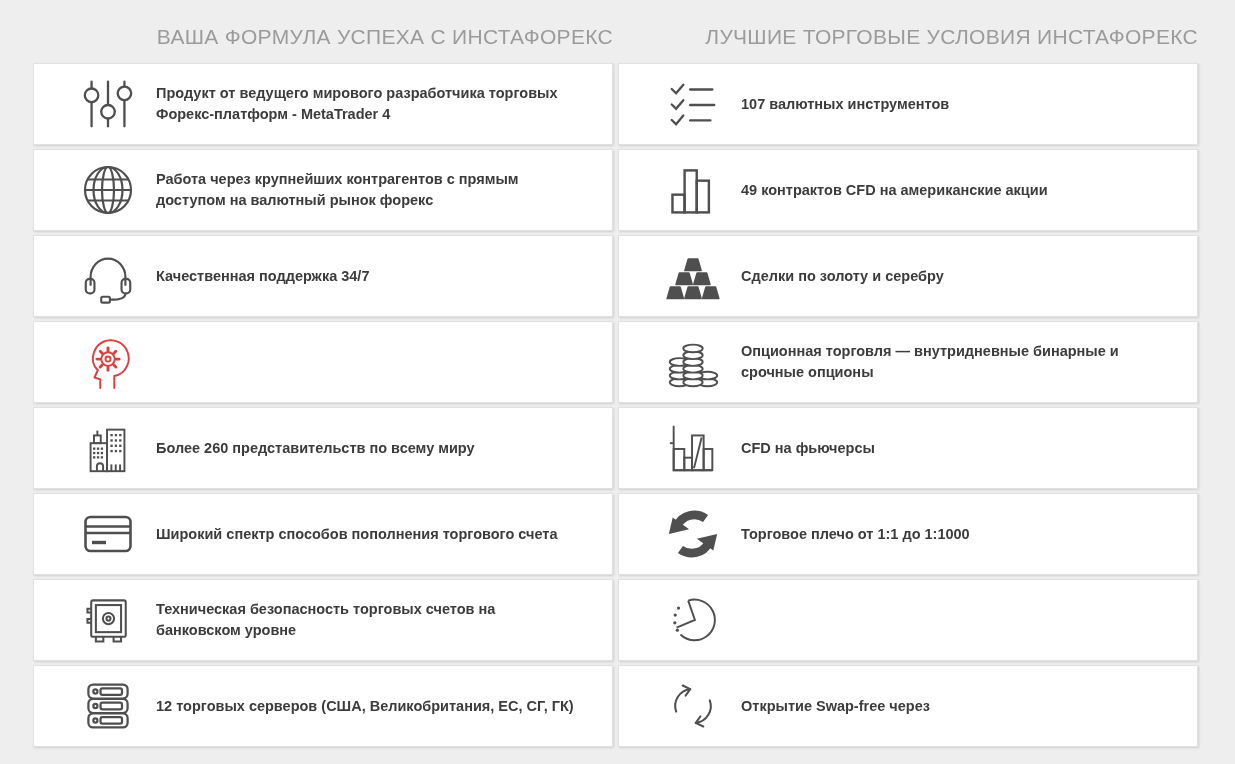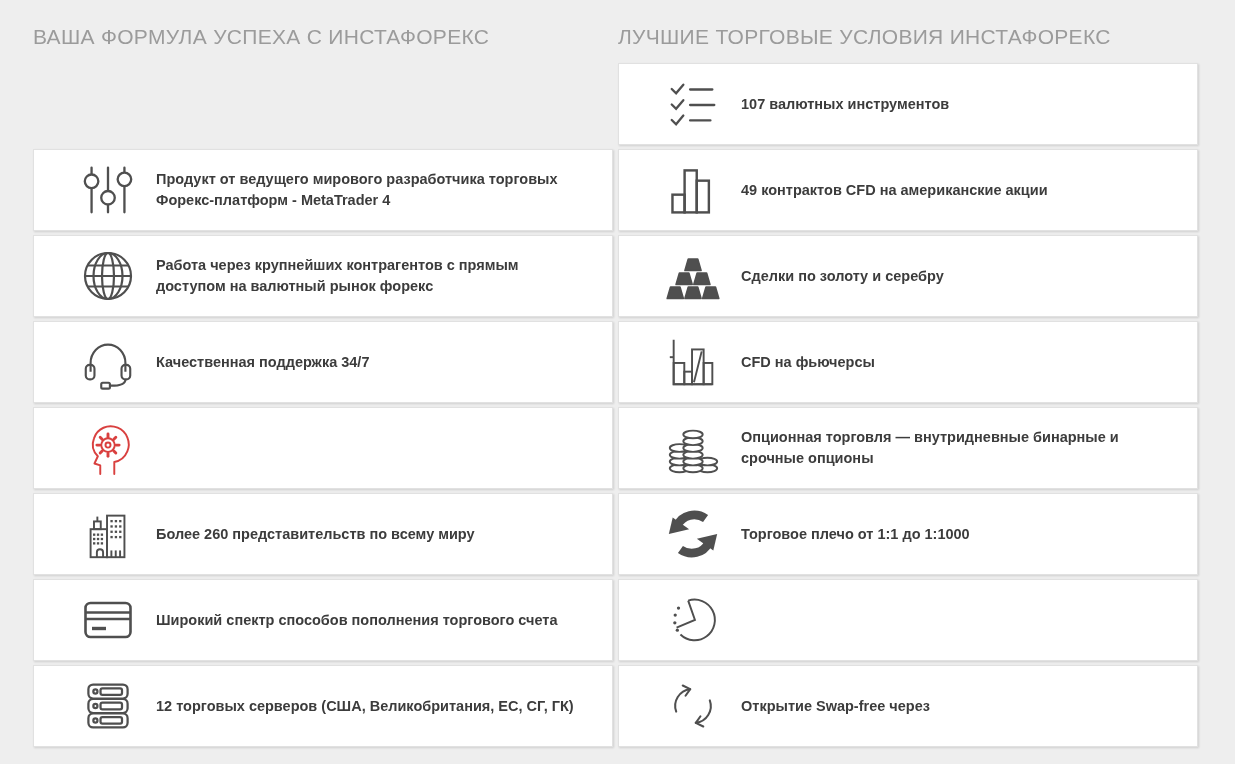--- a/index.html
+++ b/index.html
@@ -14,21 +14,21 @@
   body{
     width:1235px;height:764px;
     background:var(--page-bg);
     font-family:"Liberation Sans",sans-serif;
     overflow:hidden;
   }
   .wrap{padding-left:33px;width:1201px;}
   .heads{display:flex;gap:5px;}
   .heads h2{
     width:580px;margin:0;padding:25px 0 14px;
-    text-align:left;
+    text-align:right;
     font-size:21px;font-weight:400;
     color:var(--heading-gray);
     letter-spacing:.3px;
     white-space:nowrap;
   }
   .columns{display:flex;gap:5px;align-items:flex-end;}
   .col{width:580px;}
   .card{
     height:82px;margin-bottom:4px;
     background:#ffffff;
@@ -180,20 +180,37 @@
               <rect x="7.5" y="13" width="45" height="34" rx="5"></rect>
               <line x1="7.5" y1="22.5" x2="52.5" y2="22.5"></line>
               <line x1="7.5" y1="29" x2="52.5" y2="29"></line>
               <line x1="14" y1="38.5" x2="28" y2="38.5" stroke-width="3.4"></line>
             </g>
           </svg>
         </span>
         <span class="text">Широкий спектр способов пополнения торгового счета</span>
       </div>
 
+      <div class="card">
+        <span class="icon-wrap">
+          <svg viewBox="0 0 60 60" width="56" height="56">
+            <g fill="none" stroke="currentColor" stroke-width="2.2">
+              <rect x="12" y="9" width="37" height="39" rx="2"></rect>
+              <rect x="17" y="14" width="27" height="29"></rect>
+              <circle cx="30.5" cy="28.5" r="6"></circle>
+              <circle cx="30.5" cy="28.5" r="2.2"></circle>
+              <path d="M12 18 h-4 v4 h4"></path>
+              <path d="M12 29 h-4 v4 h4"></path>
+              <path d="M17 48 v5 h8 v-5"></path>
+              <path d="M36 48 v5 h8 v-5"></path>
+            </g>
+          </svg>
+        </span>
+        <span class="text">Техническая безопасность торговых счетов на банковском уровне</span>
+      </div>
 
       <div class="card">
         <span class="icon-wrap">
           <svg viewBox="0 0 60 60" width="56" height="56">
             <g fill="none" stroke="currentColor" stroke-width="2.4">
               <rect x="9" y="7" width="42" height="15" rx="5"></rect>
               <rect x="9" y="22.5" width="42" height="15" rx="5"></rect>
               <rect x="9" y="38" width="42" height="15" rx="5"></rect>
               <circle cx="16.5" cy="14.5" r="2.2"></circle>
                 <circle cx="16.5" cy="30" r="2.2"></circle>
@@ -247,37 +264,20 @@
               <path d="M25 12 h10 l3.5 12 h-17 z"></path>
               <path d="M15.5 27 h10 l3.5 12 h-17 z"></path>
               <path d="M34.5 27 h10 l3.5 12 h-17 z"></path>
               <path d="M6 42 h10 l3.5 12 h-17 z"></path>
               <path d="M25 42 h10 l3.5 12 h-17 z"></path>
               <path d="M44 42 h10 l3.5 12 h-17 z"></path>
             </g>
           </svg>
         </span>
         <span class="text">Сделки по золоту и серебру</span>
-      </div>
-
-      <div class="card">
-        <span class="icon-wrap">
-          <svg viewBox="0 0 60 60" width="58" height="58">
-            <g fill="none" stroke="currentColor" stroke-width="2">
-              <path d="M10 7 v46 h40"></path>
-              <line x1="6" y1="25" x2="10" y2="25"></line>
-              <rect x="10" y="31" width="11" height="22"></rect>
-              <rect x="21" y="40" width="8" height="13"></rect>
-              <rect x="29" y="17" width="12" height="36"></rect>
-              <line x1="39" y1="19" x2="31" y2="51"></line>
-              <rect x="41" y="31" width="9" height="22"></rect>
-            </g>
-          </svg>
-        </span>
-        <span class="text">CFD на фьючерсы</span>
       </div>
 
       <div class="card">
         <span class="icon-wrap">
           <svg viewBox="0 0 60 60" width="58" height="58">
             <g fill="#ffffff" stroke="currentColor" stroke-width="2">
               <ellipse cx="16" cy="51" rx="10" ry="4"></ellipse>
                 <ellipse cx="16" cy="44" rx="10" ry="4"></ellipse>
               <ellipse cx="16" cy="37" rx="10" ry="4"></ellipse>
                 <ellipse cx="16" cy="30" rx="10" ry="4"></ellipse>
@@ -291,20 +291,37 @@
                 <ellipse cx="30" cy="16" rx="10" ry="4"></ellipse>
             </g>
           </svg>
         </span>
         <span class="text">Опционная торговля — внутридневные бинарные и срочные опционы</span>
       </div>
 
       <div class="card">
         <span class="icon-wrap">
           <svg viewBox="0 0 60 60" width="58" height="58">
+            <g fill="none" stroke="currentColor" stroke-width="2">
+              <path d="M10 7 v46 h40"></path>
+              <line x1="6" y1="25" x2="10" y2="25"></line>
+              <rect x="10" y="31" width="11" height="22"></rect>
+              <rect x="21" y="40" width="8" height="13"></rect>
+              <rect x="29" y="17" width="12" height="36"></rect>
+              <line x1="39" y1="19" x2="31" y2="51"></line>
+              <rect x="41" y="31" width="9" height="22"></rect>
+            </g>
+          </svg>
+        </span>
+        <span class="text">CFD на фьючерсы</span>
+      </div>
+
+      <div class="card">
+        <span class="icon-wrap">
+          <svg viewBox="0 0 60 60" width="58" height="58">
             <path d="M43 14 C33 7 19 10 14 21" fill="none" stroke="currentColor" stroke-width="9"></path>
             <polygon points="5,30 9,13 26,25" fill="currentColor"></polygon>
             <path d="M17 46 C27 53 41 50 46 39" fill="none" stroke="currentColor" stroke-width="9"></path>
             <polygon points="55,30 51,47 34,35" fill="currentColor"></polygon>
           </svg>
         </span>
         <span class="text">Торговое плечо от 1:1 до 1:1000</span>
       </div>
 
       <div class="card">

